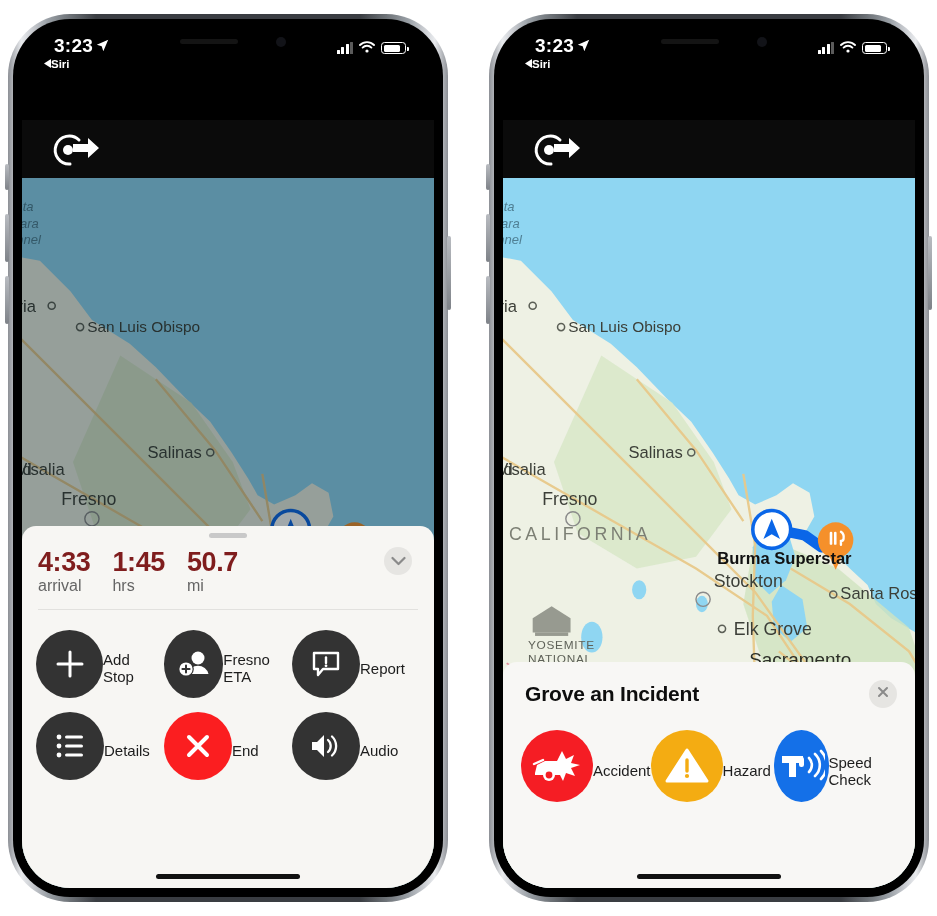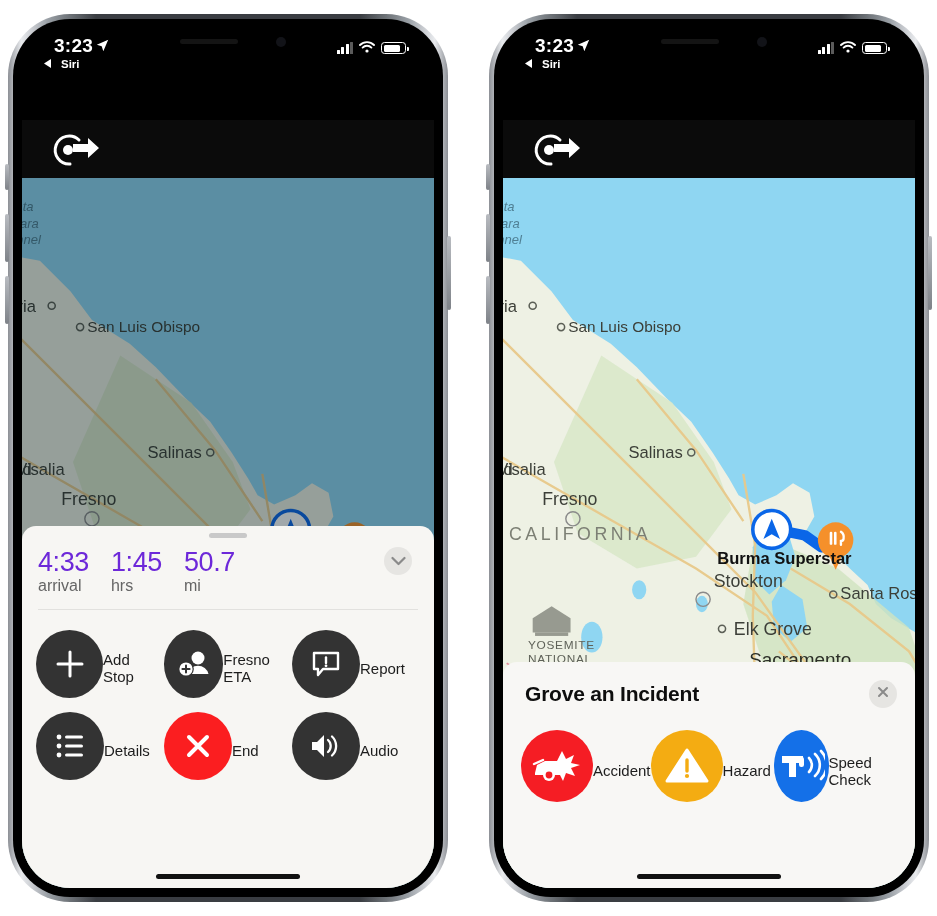--- a/index.html
+++ b/index.html
@@ -70,21 +70,21 @@
   }
   .sb-time {
     position: absolute; left: 32px; top: 7px;
     font-size: 19px; font-weight: bold; letter-spacing: .3px;
     display: flex; align-items: center; gap: 3px;
   }
   .loc-arrow { display:inline-block; }
   .sb-siri {
     position: absolute; left: 22px; top: 30px;
     font-size: 11.5px; font-weight: bold;
-    display: flex; align-items: center; gap: 10px;
+    display: flex; align-items: center; gap: 0;
   }
   .sb-right {
     position: absolute; right: 28px; top: 11px;
     display: flex; align-items: center; gap: 6px;
   }
   .bars { display: flex; align-items: flex-end; gap: 1.5px; height: 12px; }
   .bars i { display: block; width: 3px; background: #fff; border-radius: .5px; }
   .bars i:nth-child(1){height:4px}
   .bars i:nth-child(2){height:7px}
   .bars i:nth-child(3){height:10px}
@@ -120,21 +120,21 @@
   .sheet.left-sheet { height: 362px; }
   .grabber {
     width: 38px; height: 5px; border-radius: 3px; background: #c9c9c9;
     margin: 7px auto 0;
   }
   .eta {
     display: flex; align-items: flex-start; gap: 22px;
     padding: 10px 0 0 16px; position: relative;
   }
   .eta-item .big {
-    font-size: 27px; font-weight: normal; color: #6d28d9; line-height: 1.05;
+    font-size: 27px; font-weight: bold; color: #7f1d1d; line-height: 1.05;
     letter-spacing: -.4px;
     text-align: center;
   }
   .eta-item .sub { font-size: 16px; color: #656565; line-height: 1.2; }
   .chev-btn {
     position: absolute; right: 22px; top: 9px;
     width: 28px; height: 28px; border-radius: 50%; background: #e6e5e2;
     display: flex; align-items: center; justify-content: center;
   }
   .divider { height: 1px; background: #e2e1de; margin: 13px 16px 0; }

